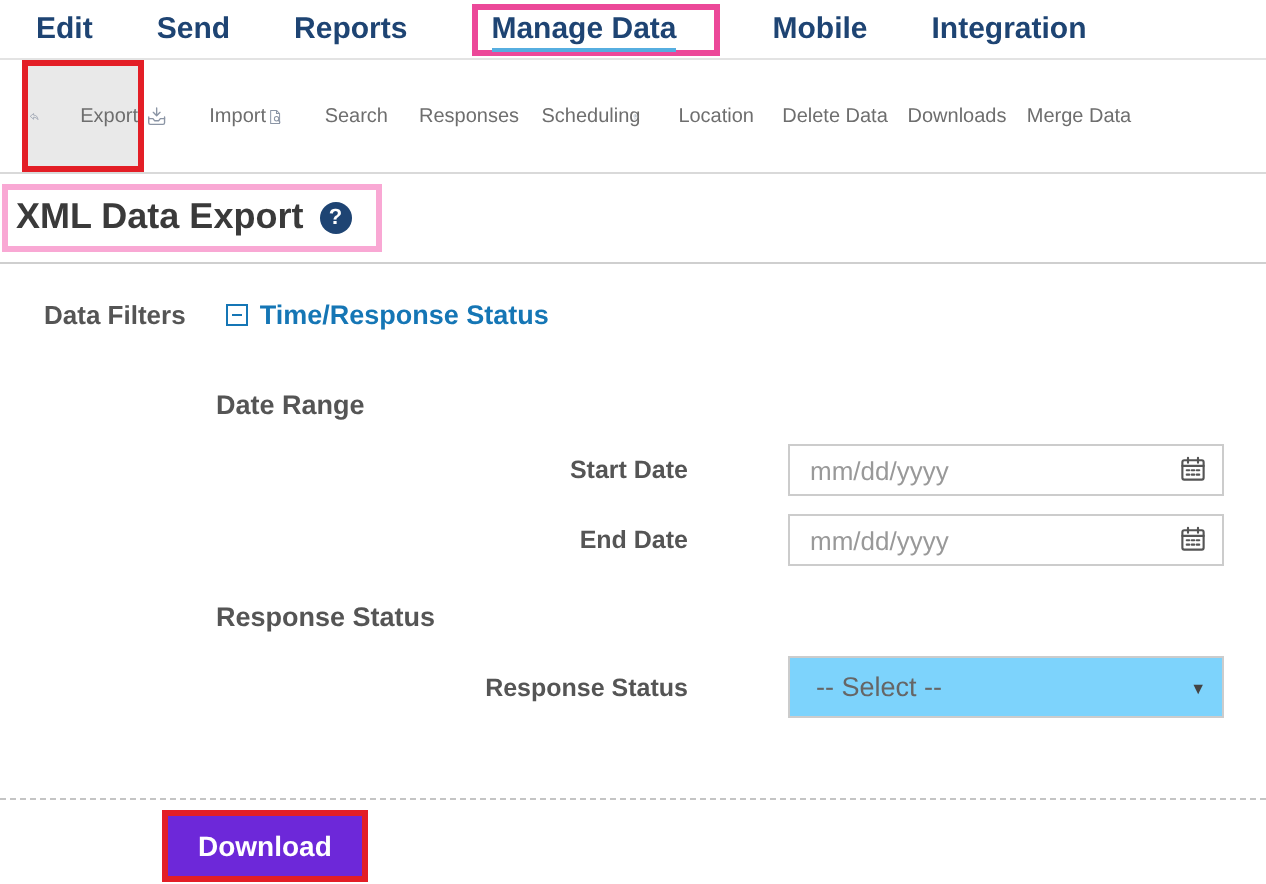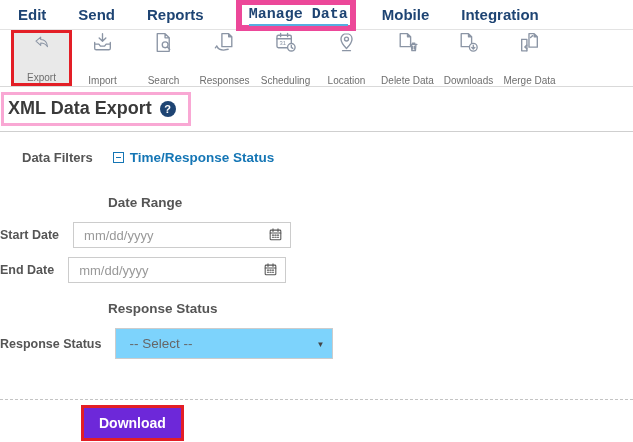--- a/index.html
+++ b/index.html
@@ -9,31 +9,31 @@
     font-family: "Liberation Sans", sans-serif;
     background: #fff; color:#444; overflow:hidden;
   }
   
   .nav { display:flex; align-items:center; height:29px; padding-left:18px; }
   .nav-item {
     color:#1e4473; font-weight:700; font-size:15px;
     margin-right:32px; cursor:pointer; white-space:nowrap;
   }
   .nav-item.active-box {
-    border:6px solid #ec4899; padding:1px 2px 2px 7px; margin-right:26px;font-family:Liberation Mono, monospace;
+    border:3px solid #ec4899; padding:1px 19px 2px 7px; margin-right:26px;
   }
   .nav-item.active-box .nav-label { border-bottom:2px solid #56aee0; padding-bottom:1px; }
   
   .toolbar {
     display:flex; align-items:center; height:58px;
     border-top:1px solid #e3e3e3; border-bottom:1px solid #d9d9d9;
     padding-left:11px;
   }
   .tool {
-    width:61px; height:56px; display:flex; flex-direction:column;
+    width:61px; height:56px; display:flex; 
     align-items:center; justify-content:center; gap:20px; cursor:pointer;
   }
   .tool svg { width:25px; height:25px; stroke:#8b95a5; fill:none;
               stroke-width:1.3; stroke-linecap:round; stroke-linejoin:round; }
   .tool-label { font-size:10px; color:#6e6e6e; white-space:nowrap; }
   .tool.active { background:#e9e9e9; border:3px solid #e31e26; }
   
   .title-wrap {
     display:inline-flex; align-items:center; gap:8px;
     border:3px solid #f9a8d4; margin:5px 0 0 1px; padding:3px 12px 4px 4px;
@@ -57,22 +57,22 @@
   }
   .collapse-box::after {
     content:""; position:absolute; left:2px; right:2px; top:4px;
     border-top:1px solid #1576b5;
   }
   
   .section-heading { margin:0 0 0 108px; font-size:13.5px; font-weight:700; color:#555; }
   .h-date { margin-top:30px; }
   .h-resp { margin-top:18px; }
   .field-row {
-    display:flex; align-items:center;
-    padding-right:21px; margin-top:12px;
+    display:flex; justify-content:flex-end; align-items:center;
+    padding-right:21px; margin-top:12px;gap:36px;
   }
   .field-row + .field-row { margin-top:9px; }
   .field-label { font-size:12.5px; font-weight:700; color:#555; margin-right:14px; white-space:nowrap; }
   .input-wrap { position:relative; width:218px; }
   .date-input {
     width:100%; height:26px; border:1px solid #ccc; background:#fff;
     padding:0 30px 0 10px; font-size:13px; color:#444;
     font-family:Liberation Sans, sans-serif; outline:none;
   }
   .date-input::placeholder { color:#999; opacity:1; }

